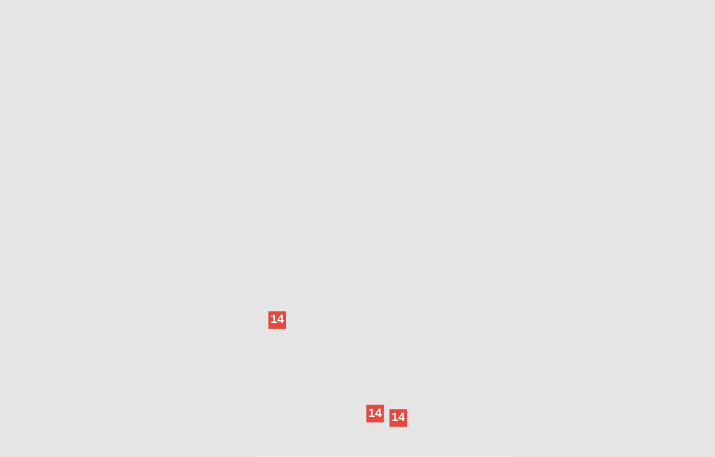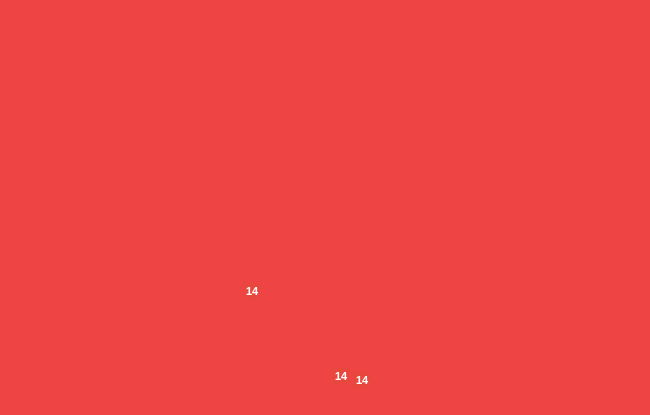--- a/index.html
+++ b/index.html
@@ -33,17 +33,17 @@
     line-height: 16px;
     text-align: center;
     box-sizing: border-box;
     cursor: pointer;
     user-select: none;
   }
 </style>
 </head>
 <body>
 
-<div class="diagram-canvas" style="background: #ef4444;">
+<div class="diagram-canvas" style="background: #e5e5e5;">
   <div class="callout-badge" style="left: 244px; top: 283px; background: rgb(232, 71, 62); color: rgb(255, 255, 255);">14</div>
   <div class="callout-badge" style="left: 333px; top: 368px; background: rgb(232, 71, 62); color: rgb(255, 255, 255);">14</div>
   <div class="callout-badge" style="left: 354px; top: 372px; background: rgb(232, 71, 62); color: rgb(255, 255, 255);">14</div>
 </div>
 
 </body></html>

